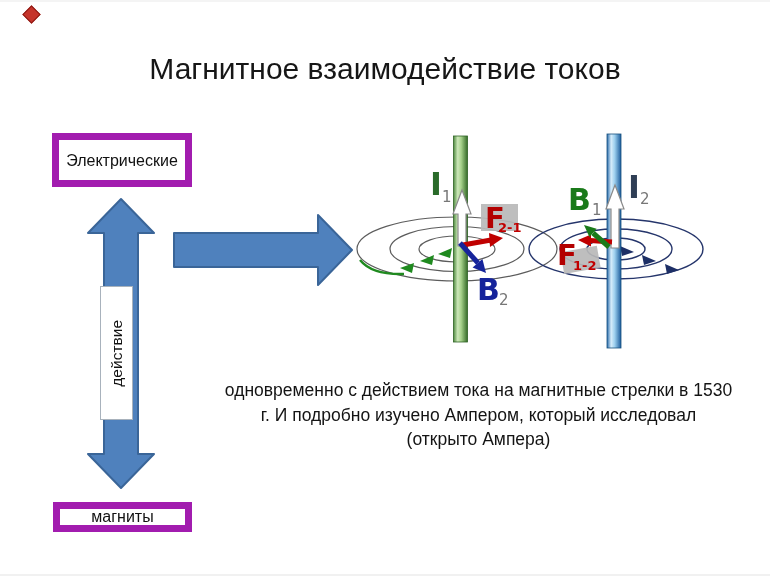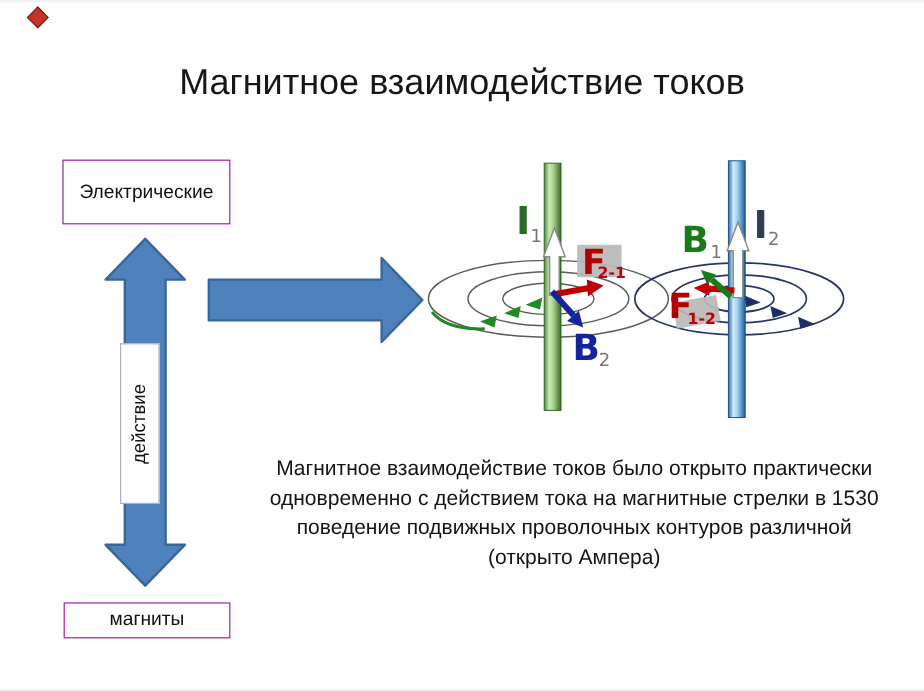--- a/index.html
+++ b/index.html
@@ -12,21 +12,21 @@
   .abs{position:absolute;}
   #corner-diamond{
     left:25px;top:6px;width:11px;height:11px;background:#c5342b;
     transform:rotate(45deg);border:1px solid #8e1a14;
   }
   #slide-title{
     left:0;top:50px;width:770px;text-align:center;
     font-size:30px;font-weight:500;color:#161616;letter-spacing:0px;
   }
   .node-box{
-    background:#ffffff;border:1px solid #a21caf;box-sizing:border-box;
+    background:#ffffff;border:7px solid #a21caf;box-sizing:border-box;
     display:flex;align-items:center;justify-content:center;text-align:center;
     color:#111;
   }
   #top-box{left:52px;top:131px;width:140px;height:54px;font-size:16px;line-height:21px;}
   #bottom-box{left:53px;top:500px;width:139px;height:30px;font-size:16px;text-align:right;}
   #action-label-box{
     left:100px;top:284px;width:33px;height:134px;background:#fff;
     border:1px solid #a8b2bc;box-sizing:border-box;
     display:flex;align-items:center;justify-content:center;
   }
@@ -155,17 +155,16 @@
   <text x="640" y="202" font-size="15" fill="#777777">2</text>
 
   <text x="568" y="208" font-size="30" font-weight="bold" fill="#1a7a1a">B</text>
   <text x="592" y="213" font-size="15" fill="#777777">1</text>
 
   <text x="477" y="298" font-size="30" font-weight="bold" fill="#16249b">B</text>
   <text x="499" y="303" font-size="15" fill="#777777">2</text>
 </svg>
 
 <div class="abs" id="paragraph">
-  <div class="pline">Магнитное взаимодействие токов было открыто практически</div>
   <div class="pline">одновременно с действием тока на магнитные стрелки в 1530</div>
-  <div class="pline">поведение подвижных проволочных контуров различной</div>
+  <div class="pline">г. И подробно изучено Ампером, который исследовал</div>
   <div class="pline">(открыто Ампера)</div>
 </div>
 
 </body></html>

